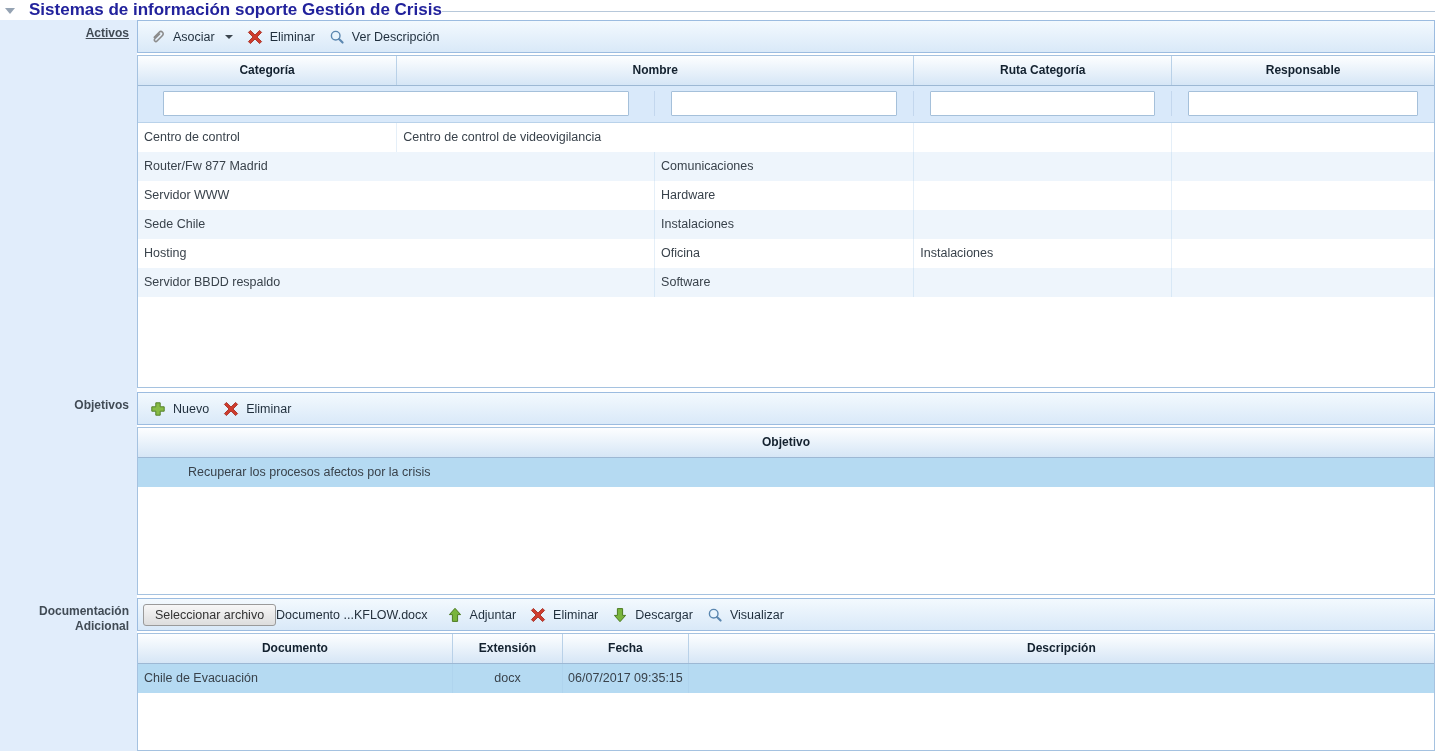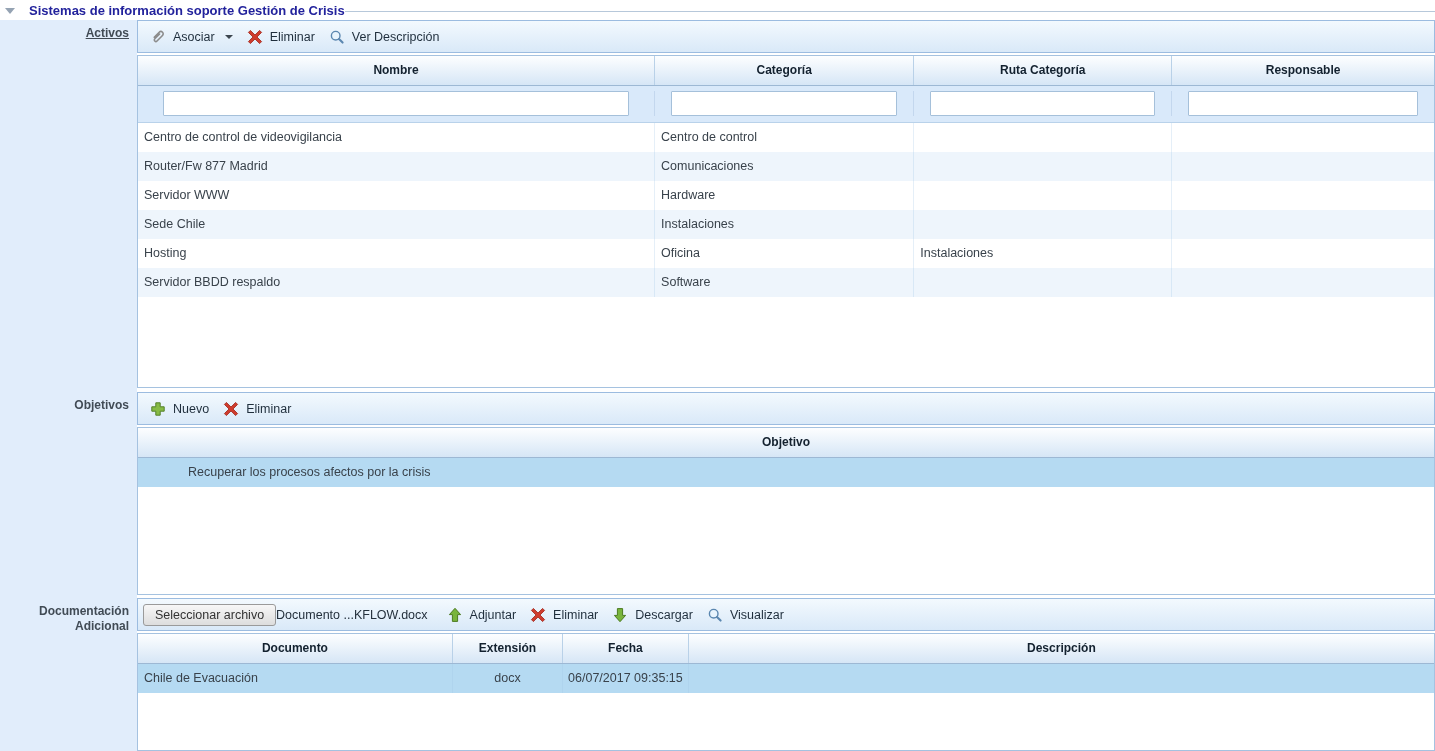--- a/index.html
+++ b/index.html
@@ -3,21 +3,21 @@
 <meta charset="utf-8">
 <style>
   * { margin:0; padding:0; box-sizing:border-box; }
   html,body { width:1435px; height:751px; background:#fff; overflow:hidden;
     font-family:"Liberation Sans","DejaVu Sans",sans-serif; }
 
   
   .legend-row { height:20px; display:flex; align-items:center; padding-left:5px; }
   .collapse-arrow { width:0; height:0; border-left:5px solid transparent;
     border-right:5px solid transparent; border-top:6px solid #95a3b3; margin:2px 4px 0 0; }
-  .legend-title { font-size:13px; font-weight:bold; color:#22229c; margin:0 0 0 10px; white-space:nowrap; }
+  .legend-title { font-size:17px; font-weight:bold; color:#22229c; margin:0 0 0 10px; white-space:nowrap; }
   .legend-line { flex:1; border-top:1px solid #b7c8da; margin-top:3px; }
 
   
   .main { display:flex; height:731px; }
   .labels-col { width:137px; min-width:137px; background:#e1edfb; display:flex; flex-direction:column; }
   .label-block { text-align:right; padding:6px 8px 0 4px; font-size:12px; font-weight:bold; color:#414b55; line-height:15px; }
   .lb-1 { height:372px;text-decoration:underline; } .lb-2 { height:206px; } .lb-3 { flex:1; }
   .content-col { flex:1; min-width:0; display:flex; flex-direction:column; }
   .panel { display:flex; flex-direction:column; }
   .panel-activos { height:368px; margin-bottom:4px; }
@@ -102,43 +102,43 @@
           <svg class="icon" viewBox="0 0 16 16">
               <circle cx="6.7" cy="6.7" r="4.3" fill="#e8f4fd" stroke="#5b87b0" stroke-width="1.4"></circle>
               <line x1="10" y1="10" x2="13.6" y2="13.6" stroke="#5b87b0" stroke-width="2.1" stroke-linecap="round"></line>
             </svg>
           <span>Ver Descripción</span>
         </div>
       </div>
 
       <div class="grid">
         <div class="grid-header">
+          <div class="gh-cell aw-1">Categoría</div>
           <div class="gh-cell aw-0">Nombre</div>
-          <div class="gh-cell aw-1">Categoría</div>
           <div class="gh-cell aw-2">Ruta Categoría</div>
           <div class="gh-cell aw-3">Responsable</div>
         </div>
         <div class="filter-row">
           <div class="f-cell aw-0">
               <input value="" style="">
             </div>
           <div class="f-cell aw-1">
               <input value="" style="">
             </div>
           <div class="f-cell aw-2">
               <input value="" style="">
             </div>
           <div class="f-cell aw-3">
               <input value="" style="">
             </div>
         </div>
         <div class="grid-body">
           <div class="row">
+            <div class="cell aw-1">Centro de control</div>
             <div class="cell aw-0">Centro de control de videovigilancia</div>
-            <div class="cell aw-1">Centro de control</div>
             <div class="cell aw-2"></div>
             <div class="cell aw-3"></div>
           </div>
           <div class="row alt">
             <div class="cell aw-0">Router/Fw 877 Madrid</div>
             <div class="cell aw-1">Comunicaciones</div>
             <div class="cell aw-2"></div>
             <div class="cell aw-3"></div>
           </div>
           <div class="row">

